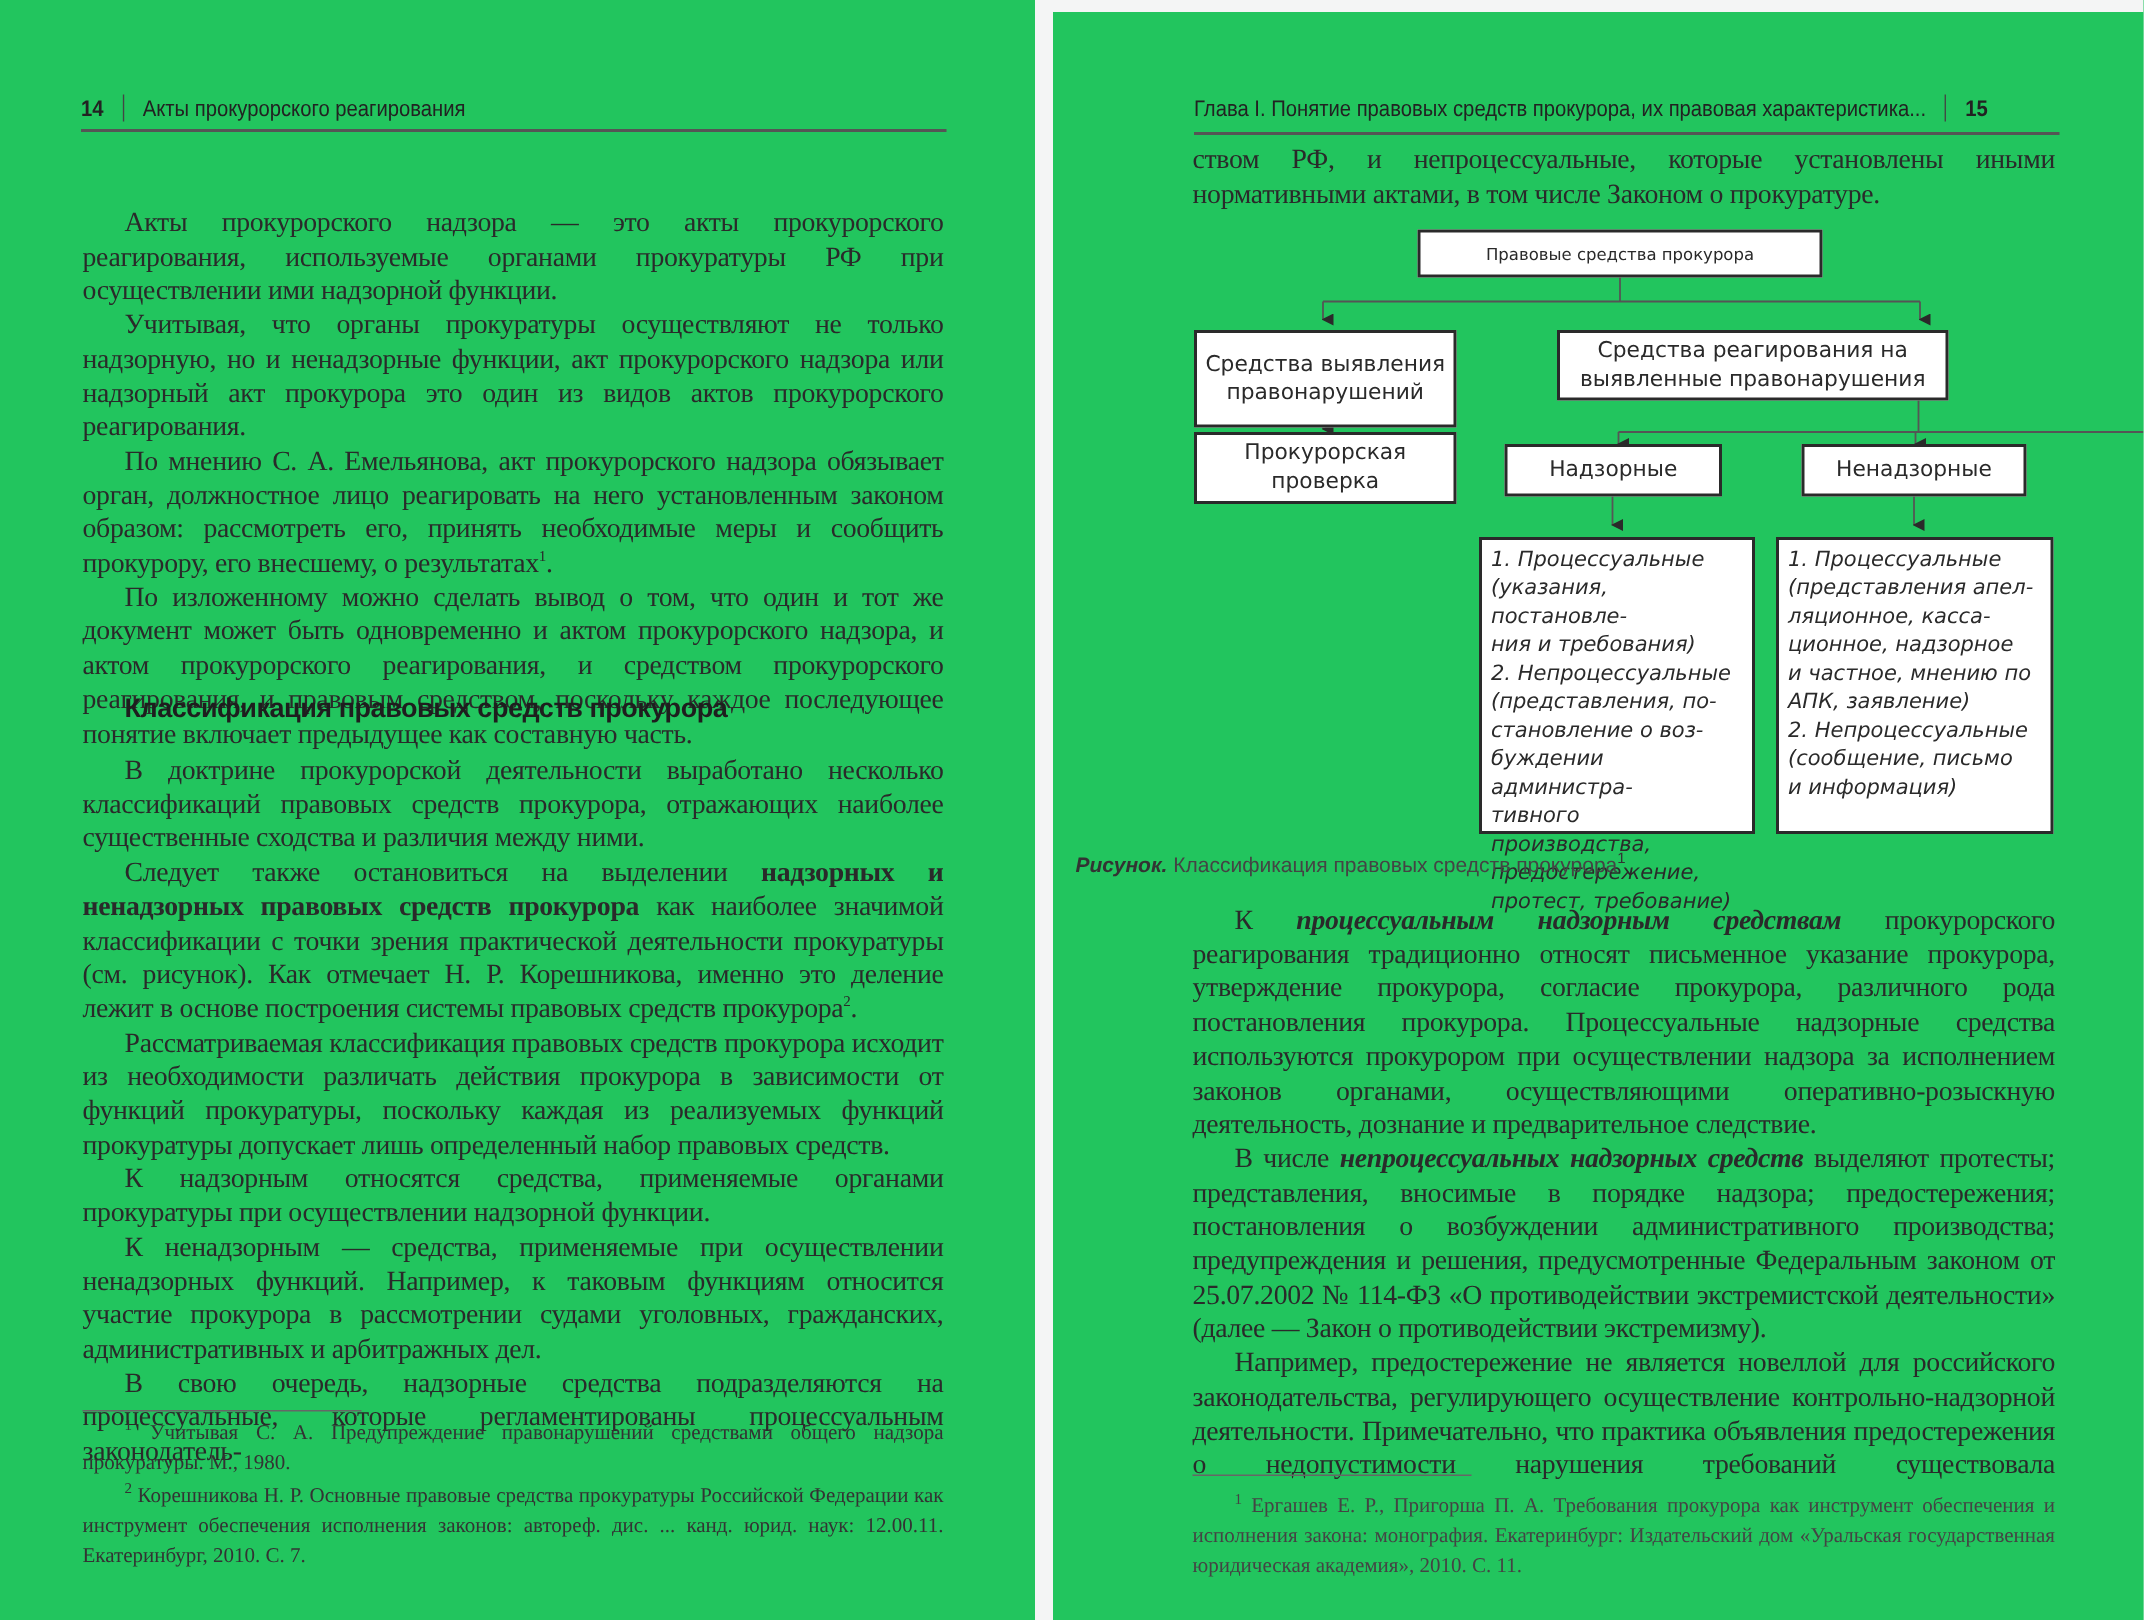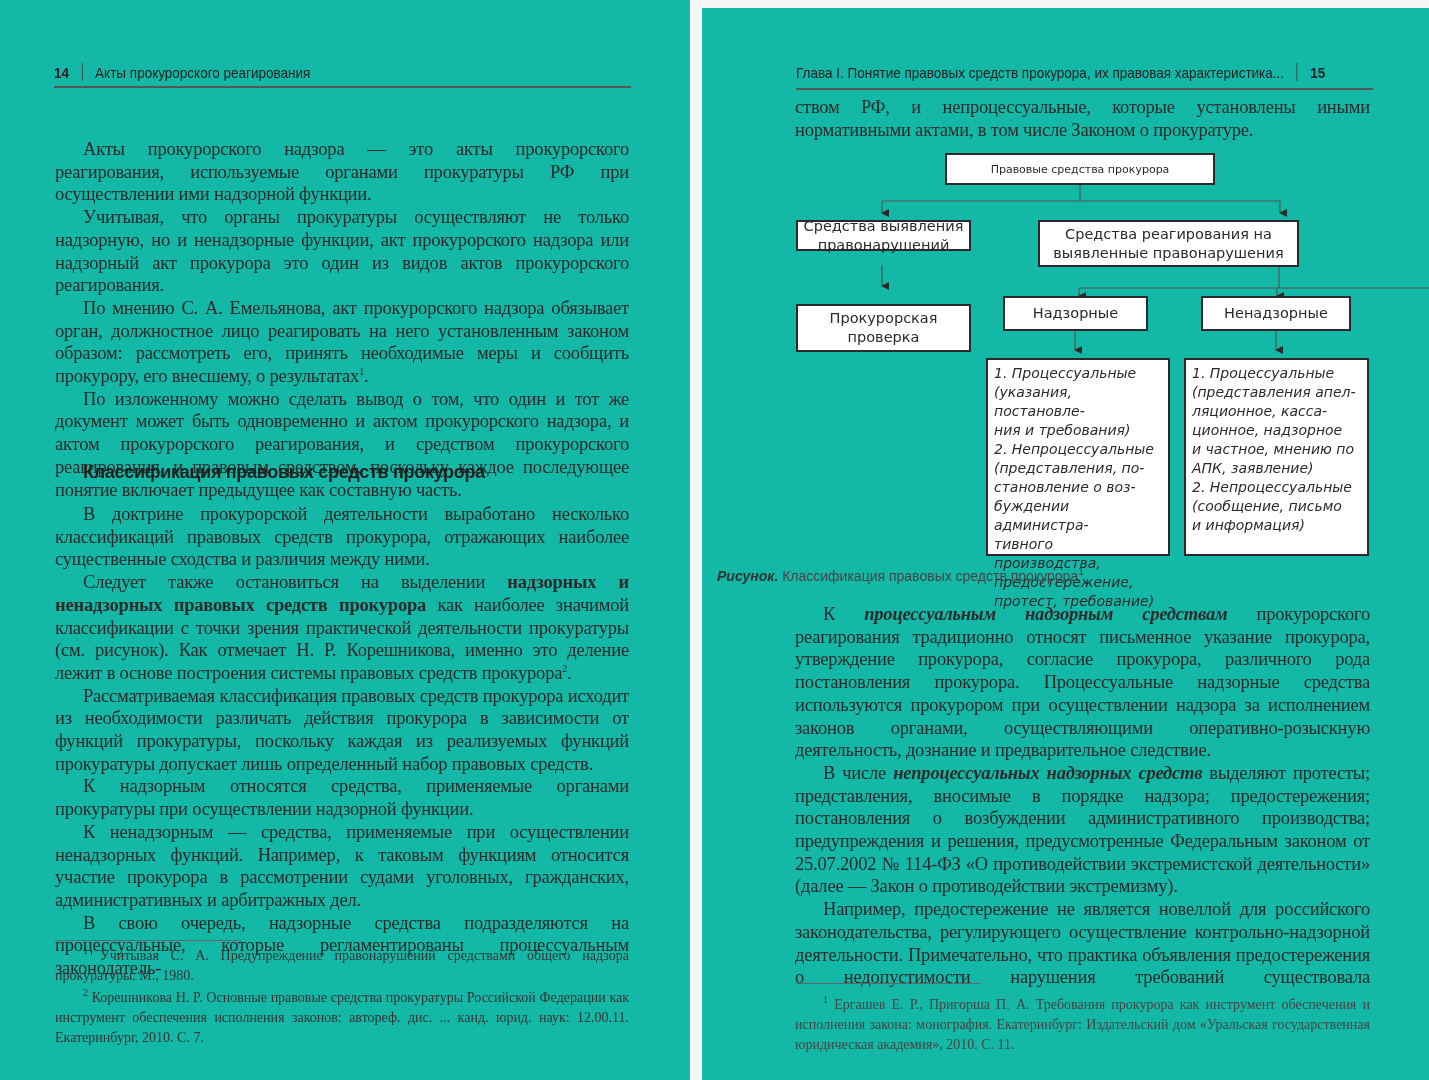--- a/index.html
+++ b/index.html
@@ -1,21 +1,21 @@
 <!DOCTYPE html>
 <html><head>
 <meta charset="utf-8">
 <style>
   html, body { margin: 0; padding: 0; }
   body {
     width: 1429px; height: 1080px; overflow: hidden;
     background: #f4f5f5; position: relative;
     font-family: "Liberation Serif", serif; color: #2a2a2a;
   }
-  .page { position: absolute; top: 0; height: 1080px; background: #14b8a6; overflow: hidden; }
+  .page { position: absolute; top: 0; height: 1080px; background: #22c55e; overflow: hidden; }
   .page-left { left: 0; width: 690px; }
   .page-right { left: 702px; width: 727px; top: 8px; height: 1072px; }
   .running-head {
     position: absolute; top: 60px; height: 24px;
     font-family: "Liberation Sans", sans-serif; font-size: 15px; color: #222;
     display: flex; align-items: center; transform: scaleX(0.9); transform-origin: left center;
   }
   .page-left .running-head { left: 54px; width: 640px; }
   .page-right .running-head { left: 94px; width: 640px; transform-origin: left center; }
   .rh-num { font-weight: bold; font-size: 15px; }
@@ -130,23 +130,23 @@
         <line x1="180" y1="257" x2="180" y2="278" marker-end="url(#arr)"></line>
         <line x1="577" y1="257" x2="577" y2="280"></line>
         <line x1="377" y1="280" x2="777" y2="280"></line>
         <line x1="377" y1="280" x2="377" y2="288" marker-end="url(#arr)"></line>
         <line x1="575" y1="280" x2="575" y2="288" marker-end="url(#arr)"></line>
         <line x1="373" y1="321" x2="373" y2="342" marker-end="url(#arr)"></line>
         <line x1="574" y1="321" x2="574" y2="342" marker-end="url(#arr)"></line>
       </g>
     </svg>
     <div class="box top" style="left:243px; top:145px; width:270px; height:32px;">Правовые средства прокурора</div>
-    <div class="box" style="left:94px; top:212px; width:175px; height:31px;">Средства выявления правонарушений</div>
+    <div class="box" style="left:94px; top:212px; width:175px; height:65px;">Средства выявления правонарушений</div>
     <div class="box" style="left:336px; top:212px; width:261px; height:47px;">Средства реагирования на выявленные правонарушения</div>
-    <div class="box" style="left:94px; top:280px; width:175px; height:48px;margin-top:16px;">Прокурорская проверка</div>
+    <div class="box" style="left:94px; top:280px; width:175px; height:48px;">Прокурорская проверка</div>
     <div class="box" style="left:301px; top:288px; width:145px; height:35px;">Надзорные</div>
     <div class="box" style="left:499px; top:288px; width:150px; height:35px;">Ненадзорные</div>
     <div class="box list" style="left:284px; top:350px; width:184px; height:198px;">
       <span>1. Процессуальные</span>
       <span>(указания, постановле-</span>
       <span>ния и требования)</span>
       <span>2. Непроцессуальные</span>
       <span>(представления, по-</span>
       <span>становление о воз-</span>
       <span>буждении администра-</span>

